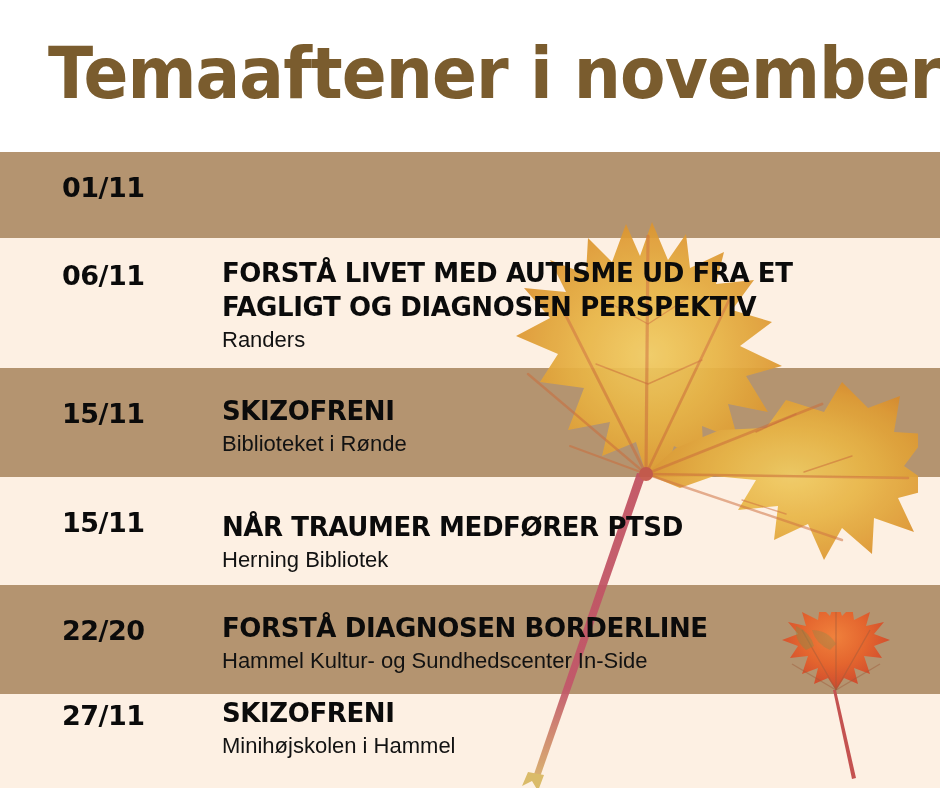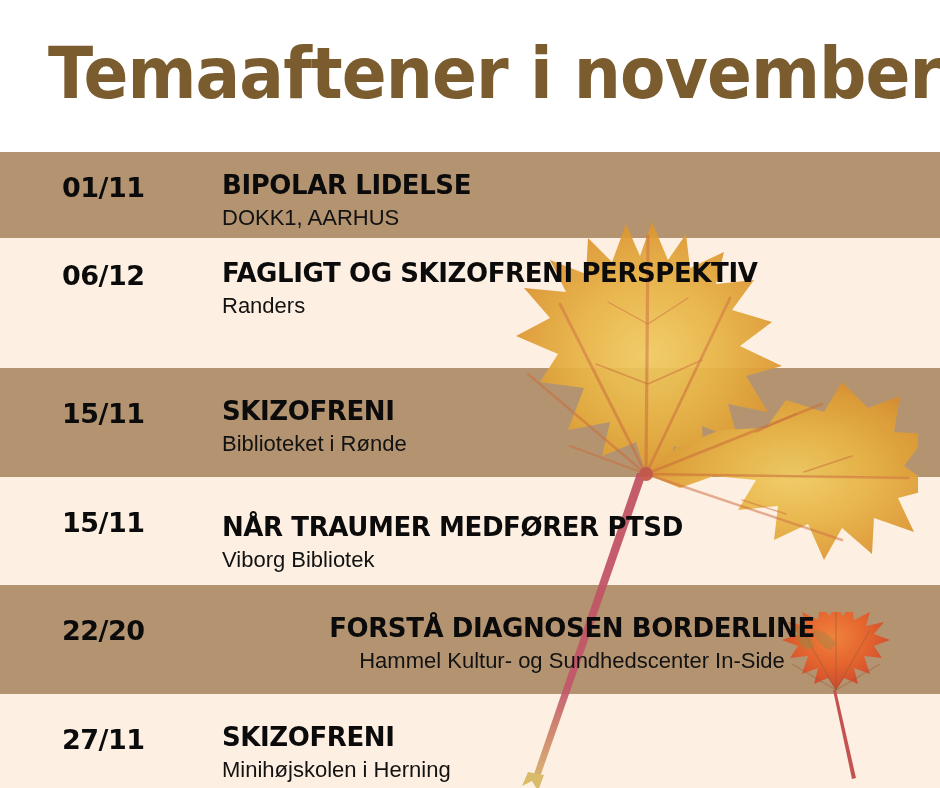--- a/index.html
+++ b/index.html
@@ -235,55 +235,52 @@
     </svg>
   </div>
 
   <div id="header">
     <div id="poster-title">Temaaftener i november</div>
   </div>
 
   <div id="text-layer">
       <div class="row-text" style="top: 152px; height: 86px;">
         <div class="date" style="top: 20px;">01/11</div>
-        <div class="event" style="top: 16px;">
-          <div class="event-title">BIPOLAR LIDELSE</div>
-          <div class="event-venue">DOKK1, AARHUS</div>
-        </div>
       </div>
       <div class="row-text" style="top: 238px; height: 130px;">
-        <div class="date" style="top: 22px;">06/12</div>
+        <div class="date" style="top: 22px;">06/11</div>
         <div class="event" style="top: 18px;">
-          <div class="event-title">FAGLIGT OG SKIZOFRENI PERSPEKTIV</div>
+          <div class="event-title">FORSTÅ LIVET MED AUTISME UD FRA ET</div>
+          <div class="event-title">FAGLIGT OG DIAGNOSEN PERSPEKTIV</div>
           <div class="event-venue">Randers</div>
         </div>
       </div>
       <div class="row-text" style="top: 368px; height: 109px;">
         <div class="date" style="top: 30px;">15/11</div>
         <div class="event" style="top: 26px;">
           <div class="event-title">SKIZOFRENI</div>
           <div class="event-venue">Biblioteket i Rønde</div>
         </div>
       </div>
       <div class="row-text" style="top: 477px; height: 108px;">
         <div class="date" style="top: 30px;">15/11</div>
         <div class="event" style="top: 26px; margin-top: 7px;">
           <div class="event-title">NÅR TRAUMER MEDFØRER PTSD</div>
-          <div class="event-venue">Viborg Bibliotek</div>
+          <div class="event-venue">Herning Bibliotek</div>
         </div>
       </div>
       <div class="row-text" style="top: 585px; height: 109px;">
         <div class="date" style="top: 30px;">22/20</div>
-        <div class="event" style="top: 26px; text-align: center;">
+        <div class="event" style="top: 26px;">
           <div class="event-title">FORSTÅ DIAGNOSEN BORDERLINE</div>
           <div class="event-venue">Hammel Kultur- og Sundhedscenter In-Side</div>
         </div>
       </div>
-      <div class="row-text" style="top: 696px; height: 70px;">
+      <div class="row-text" style="top: 672px; height: 70px;">
         <div class="date" style="top: 28px;">27/11</div>
         <div class="event" style="top: 24px;">
           <div class="event-title">SKIZOFRENI</div>
-          <div class="event-venue">Minihøjskolen i Herning</div>
+          <div class="event-venue">Minihøjskolen i Hammel</div>
         </div>
       </div>
     </div>
 
 </div>
 
 </body></html>

